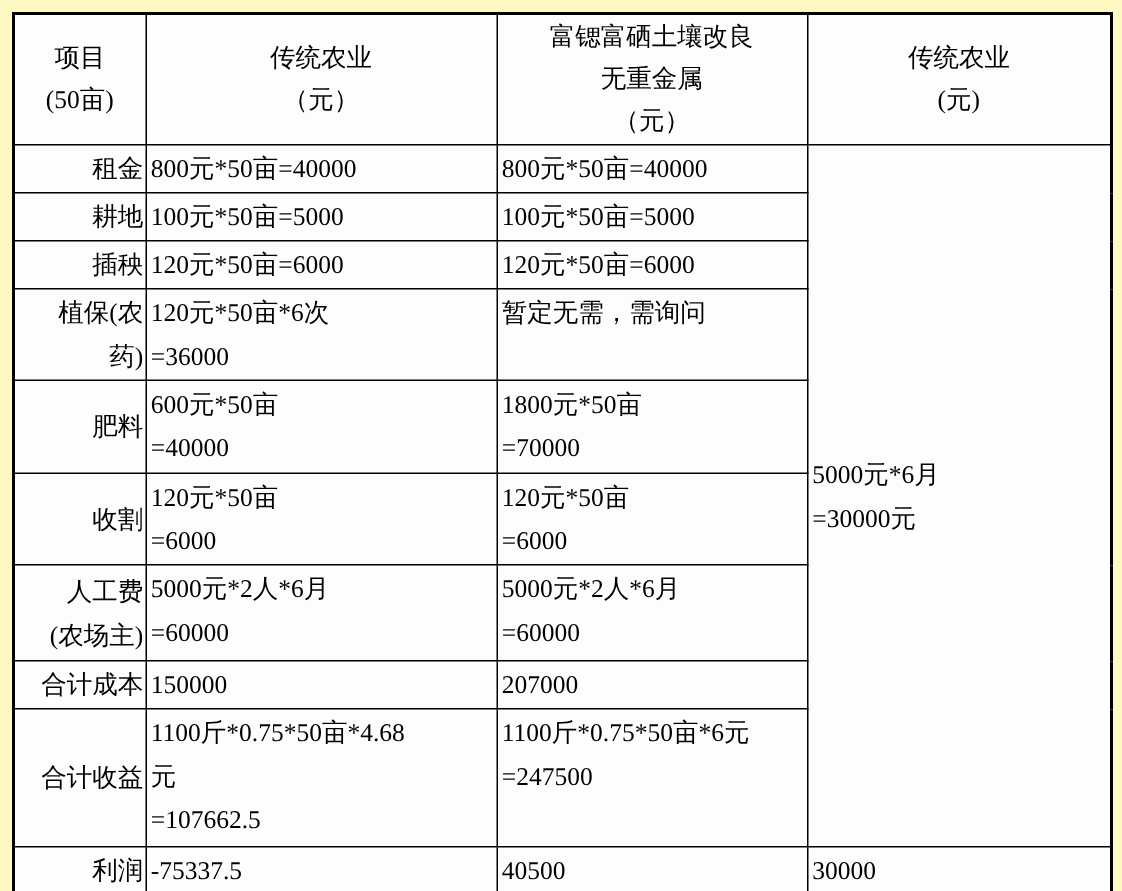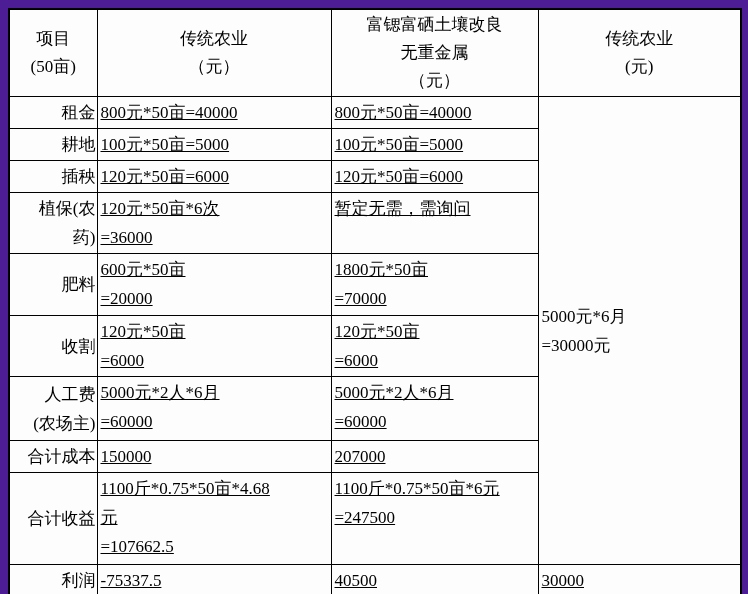--- a/index.html
+++ b/index.html
@@ -5,21 +5,21 @@
   html, body {
     margin: 0;
     padding: 0;
     background: #fbfbfb;
   }
   .page {
     width: 748px;
     height: 594px;
     box-sizing: border-box;
     padding: 8px;
-    background: #4c1d95;
+    background: #fef9c3;
     font-family: "Liberation Serif", "DejaVu Serif", serif;
     color: #000;
   }
   table.cost {
     border-collapse: collapse;
     table-layout: fixed;
     width: 732px;
     border: 2px solid #000;
     background: #fdfdfd;
   }
@@ -42,21 +42,20 @@
     text-align: right;
     vertical-align: middle;
     line-height: 29px;
     padding: 0 1px;
   }
   .cost td.value {
     text-align: left;
     vertical-align: top;
     line-height: 29px;
     padding: 1px 3px;
-    text-decoration: underline;
   }
   .cost td.migrant-span {
     text-align: left;
     vertical-align: middle;
     line-height: 29px;
     padding: 1px 3px;
   }
   col.c1 { width: 88px; }
   col.c2 { width: 234px; }
   col.c3 { width: 207px; }
@@ -110,21 +109,21 @@
         <td class="label">植保(农
 药)</td>
         <td class="value">120元*50亩*6次
 =36000</td>
         <td class="value">暂定无需，需询问</td>
       </tr>
 
       <tr style="height:62px">
         <td class="label">肥料</td>
         <td class="value">600元*50亩
-=20000</td>
+=40000</td>
         <td class="value">1800元*50亩
 =70000</td>
       </tr>
 
       <tr style="height:61px">
         <td class="label">收割</td>
         <td class="value">120元*50亩
 =6000</td>
         <td class="value">120元*50亩
 =6000</td>

